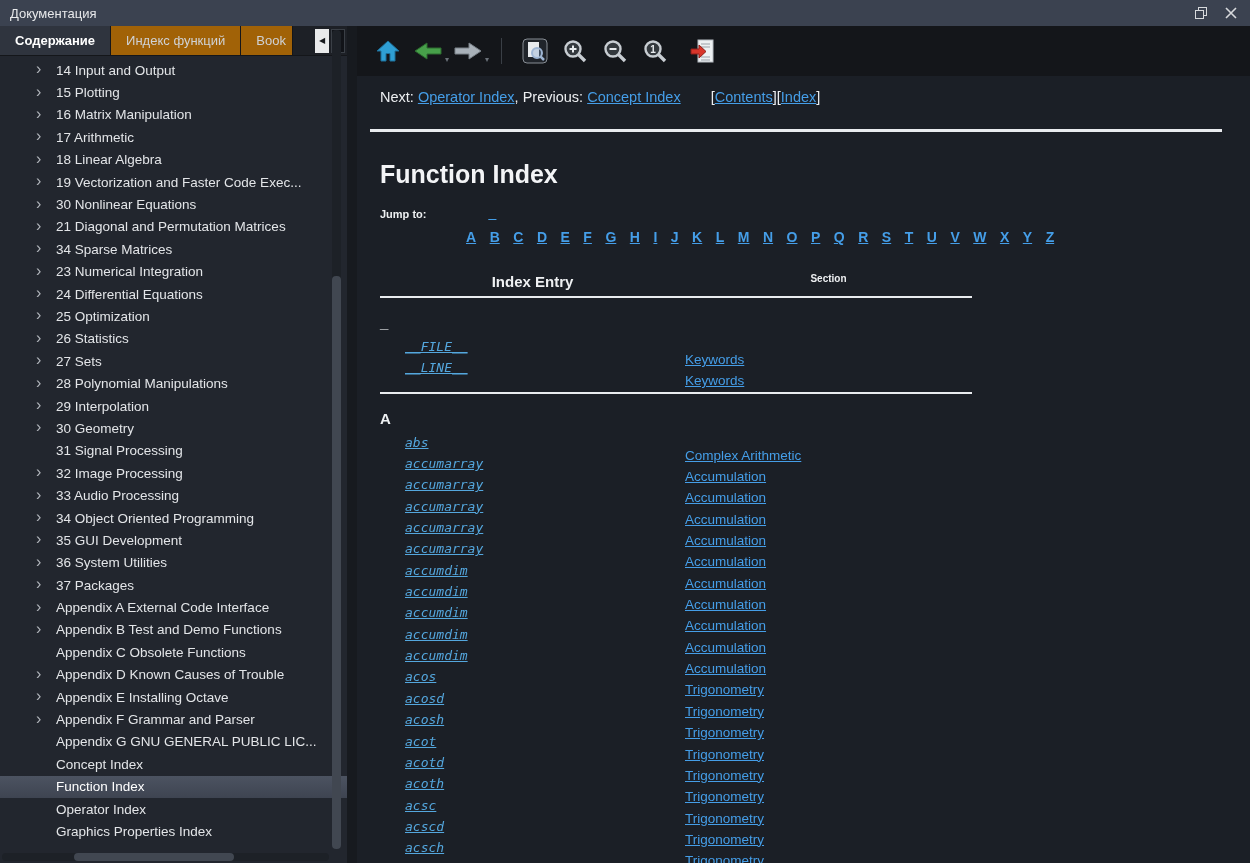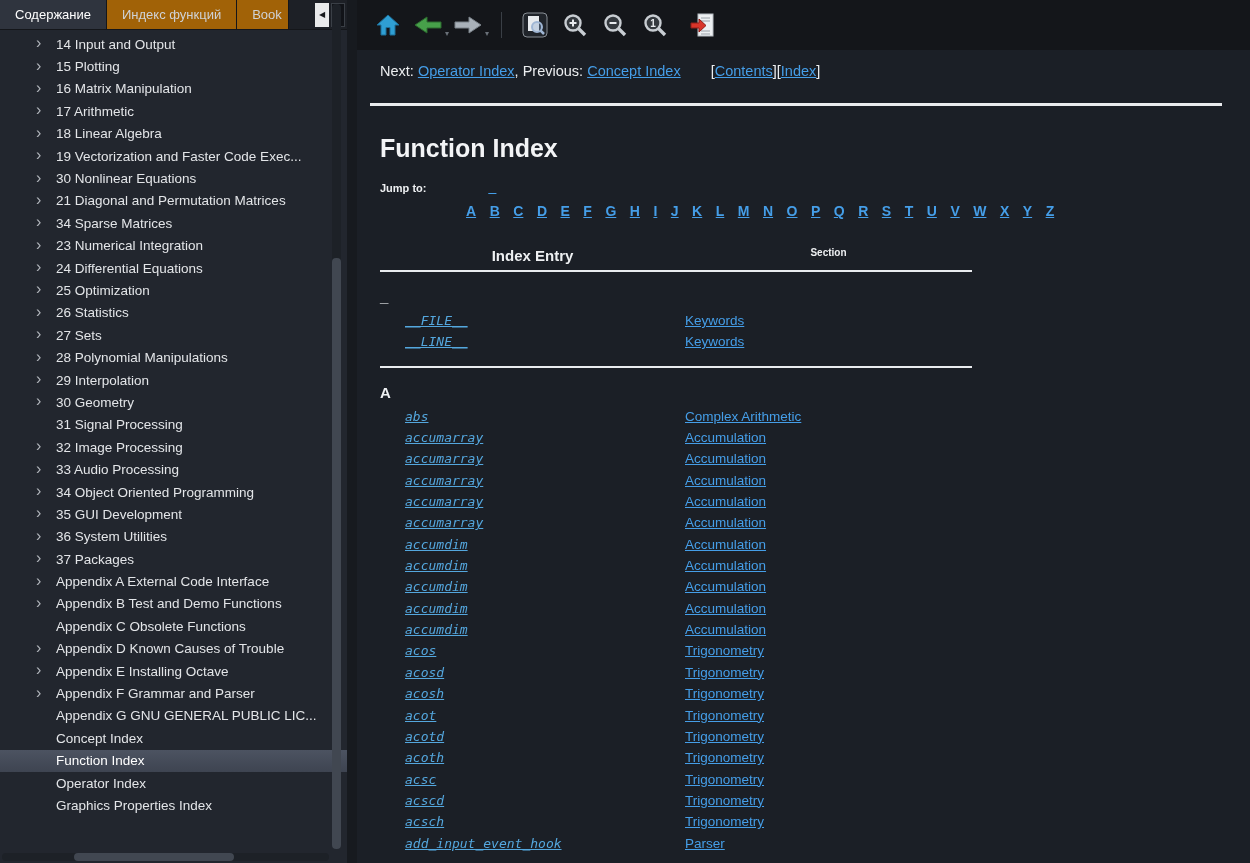--- a/index.html
+++ b/index.html
@@ -19,21 +19,21 @@
   .left-col { width:347px; flex:0 0 347px; display:flex; flex-direction:column;
     background:#22262e; position:relative; min-height:0; }
   .splitter { width:10px; flex:0 0 10px; background:#171a1f; }
   .right-col { flex:1; display:flex; flex-direction:column; background:#1b1f26; min-width:0; }
 
   
   .tabbar { height:30px; flex:0 0 30px; display:flex; align-items:stretch;
     background:#1d2026; border-bottom:1px solid #14161a; }
   .tab { display:flex; align-items:center; padding:0 15px; font-size:13px; color:#cfd2d6;
     border-right:1px solid #14161a; background:#a16207; white-space:nowrap; }
-  .tab.active { background:#2f343e; color:#ffffff; }
+  .tab.active { background:#2f343e; color:#ffffff;font-weight:bold; }
   .tab.cut { padding-right:6px; overflow:hidden; max-width:58px; }
   .tab-scrolls { margin-left:auto; display:flex; align-items:center; gap:2px; padding-right:2px; }
   .tab-scroll { width:14px; height:24px; display:flex; align-items:center; justify-content:center;
     font-size:8px; }
   .tab-scroll.light { background:#e9eaeb; color:#16181c; }
   .tab-scroll.dark { background:#111318; color:#e9eaeb; border:1px solid #3a3f46; }
 
   
   .tree { flex:1; position:relative; overflow:hidden; padding-top:3px; }
   .tree-item { height:22.4px; display:flex; align-items:center; padding-left:36px;
@@ -77,32 +77,46 @@
     text-decoration:underline; cursor:pointer; }
 
   .index-table { width:592px; margin-top:12px; }
   .table-head { display:flex; padding-bottom:6px; border-bottom:2px solid #e9ebee;margin-top:28px; }
   .th-entry { width:305px; text-align:center; font-weight:bold; font-size:15px; color:#eef0f2; }
   .th-section { flex:1; text-align:center; font-weight:bold; font-size:10px; color:#eef0f2; }
 
   .group-letter { margin:16px 0 6px; font-weight:bold; font-size:15px; color:#eef0f2; }
   .index-row { height:21.35px; display:flex; align-items:flex-start; }
   .col-entry { width:305px; padding-left:25px; }
-  .col-section { flex:1; }
+  .col-section { flex:1;margin-top:13px; }
   .fn-link { font-family:"DejaVu Sans Mono", monospace; font-style:italic; font-size:13px;
     color:var(--fn-link-blue, #54a7de); text-decoration:underline; cursor:pointer; }
   .section-link { font-size:13.5px; color:var(--link-blue, #459ee8);
     text-decoration:underline; cursor:pointer; }
   .group-rule { border-bottom:2px solid #e9ebee; margin:12px 0 4px; width:592px; }
 </style>
 </head>
 <body>
 
 <div class="window">
 
+  <div class="titlebar">
+    <span class="title">Документация</span>
+    <span class="win-btn">
+      <svg width="14" height="14" viewBox="0 0 14 14">
+        <rect x="4.5" y="1.5" width="8" height="8" fill="none" stroke="#d7d9dc"></rect>
+        <rect x="1.5" y="4.5" width="8" height="8" fill="#3b4250" stroke="#d7d9dc"></rect>
+      </svg>
+    </span>
+    <span class="win-btn">
+      <svg width="12" height="12" viewBox="0 0 12 12">
+        <path d="M1 1 L11 11 M11 1 L1 11" stroke="#d7d9dc" stroke-width="1.6"></path>
+      </svg>
+    </span>
+  </div>
 
   <div class="main">
 
     <div class="left-col">
       <div class="tabbar">
         <div class="tab active">
           <span>Содержание</span>
         </div>
         <div class="tab">
           <span>Индекс функций</span>

